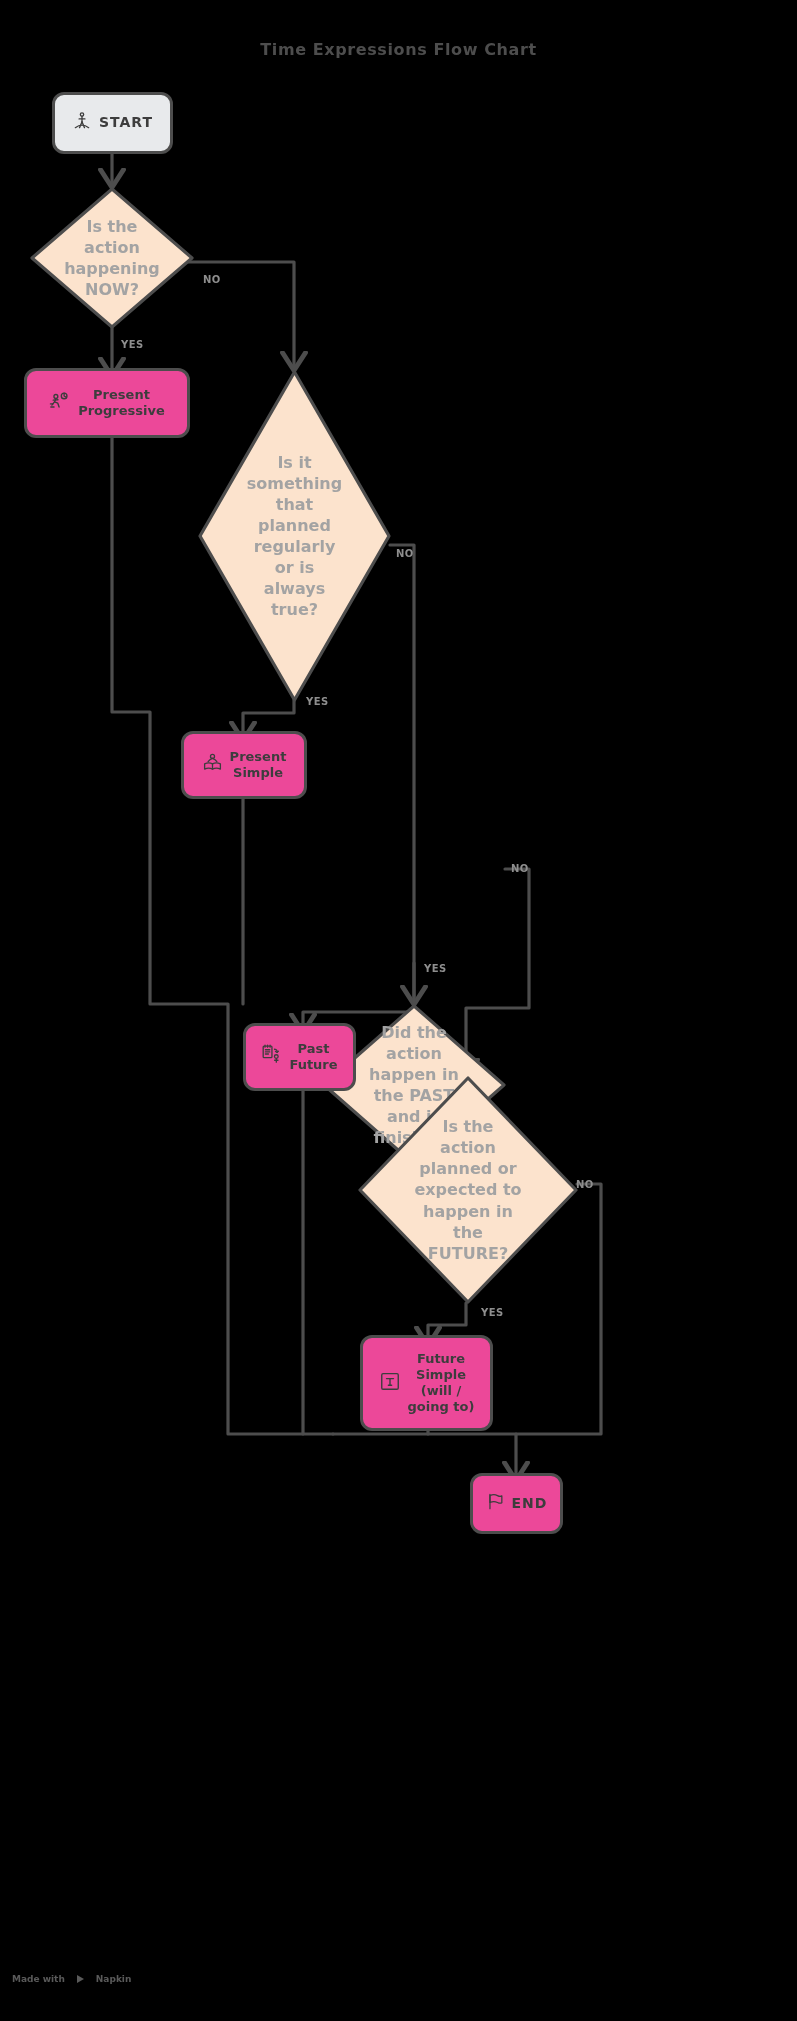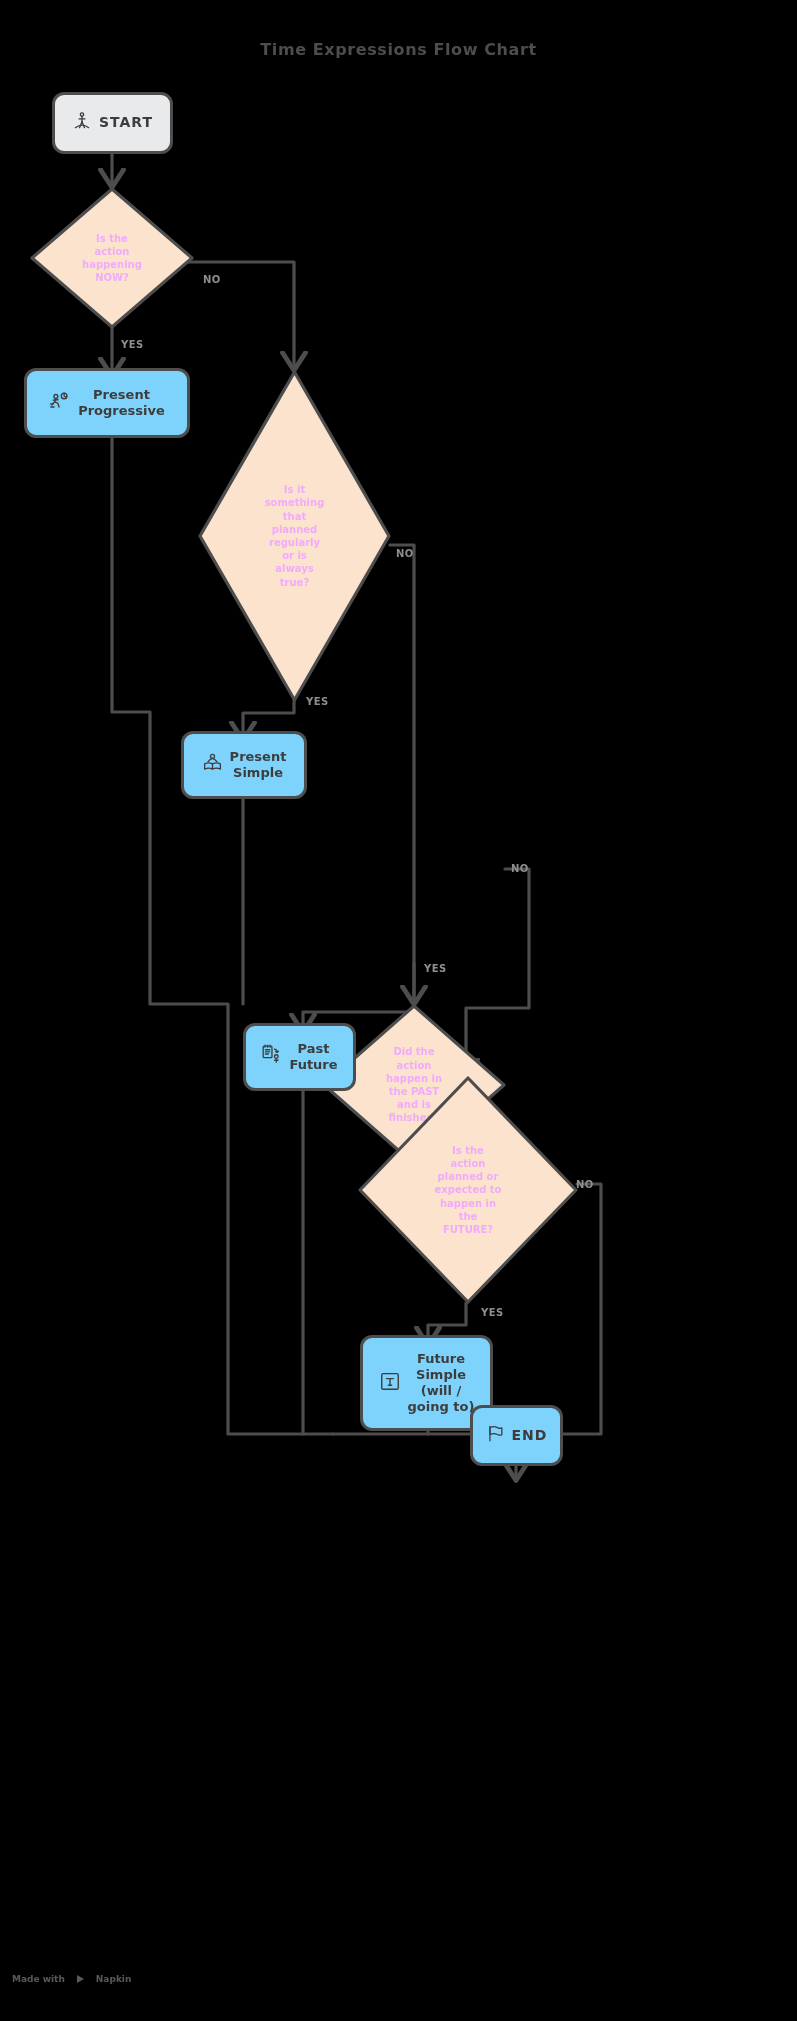--- a/index.html
+++ b/index.html
@@ -53,21 +53,21 @@
     align-items: center;
     justify-content: center;
     gap: 7px;
     padding: 6px 10px;
     color: #3d3d3d;
     font-weight: bold;
     line-height: 1.22;
     text-align: center;
   }
   .box.grey  { background: #e8eaec; }
-  .box.blue  { background: #7dd3fc; }
+  .box.blue  { background: #ec4899; }
 
   .box .label {
     white-space: pre-line;
     font-size: 13px;
   }
   .box.start .label { font-size: 14px; letter-spacing: 1px; }
   .box.end   .label { font-size: 14px; letter-spacing: 1px; }
 
   .ico { flex: 0 0 auto; display: block; }
 
@@ -75,23 +75,23 @@
   .diamond-wrap { position: absolute; }
   .diamond-wrap svg { position: absolute; left: 0; top: 0; overflow: visible; }
   .diamond-text {
     position: absolute;
     left: 0; top: 0;
     width: 100%;
     height: 100%;
     display: flex;
     align-items: center;
     justify-content: center;
-    color: #f0abfc;
-    font-weight: bold;
-    font-size: 10px;
+    color: #a3a3a3;
+    font-weight: bold;
+    font-size: 16px;
     line-height: 1.32;
     text-align: center;
     white-space: pre-line;
     pointer-events: none;
   }
 
   
   .edge-label {
     position: absolute;
     color: #8e8e8e;
@@ -300,21 +300,21 @@
           <path d="M10.2 16.6 L13.8 16.6"></path>
         </svg>
       </span>
       <span class="label">Future
 Simple
 (will /
 going to)</span>
     </div>
   </div>
 
-  <div class="node" style="left:470px; top:1414px; width:93px; height:43px;">
+  <div class="node" style="left:470px; top:1482px; width:93px; height:43px;">
     <div class="box blue end" style="width:100%; height:100%;">
       <span class="ico">
         <svg width="19" height="19" viewBox="0 0 24 24" fill="none" stroke="#3d3d3d" stroke-width="1.6" stroke-linecap="round" stroke-linejoin="round">
           <path d="M5 3 L5 21"></path>
           <path d="M5 4.5 Q10 2.2 14.5 4.5 Q18 6.3 20 4.8 L20 13.5 Q18 15 14.5 13.2 Q10 10.9 5 13.2 Z"></path>
         </svg>
       </span>
       <span class="label">END</span>
     </div>
   </div>

